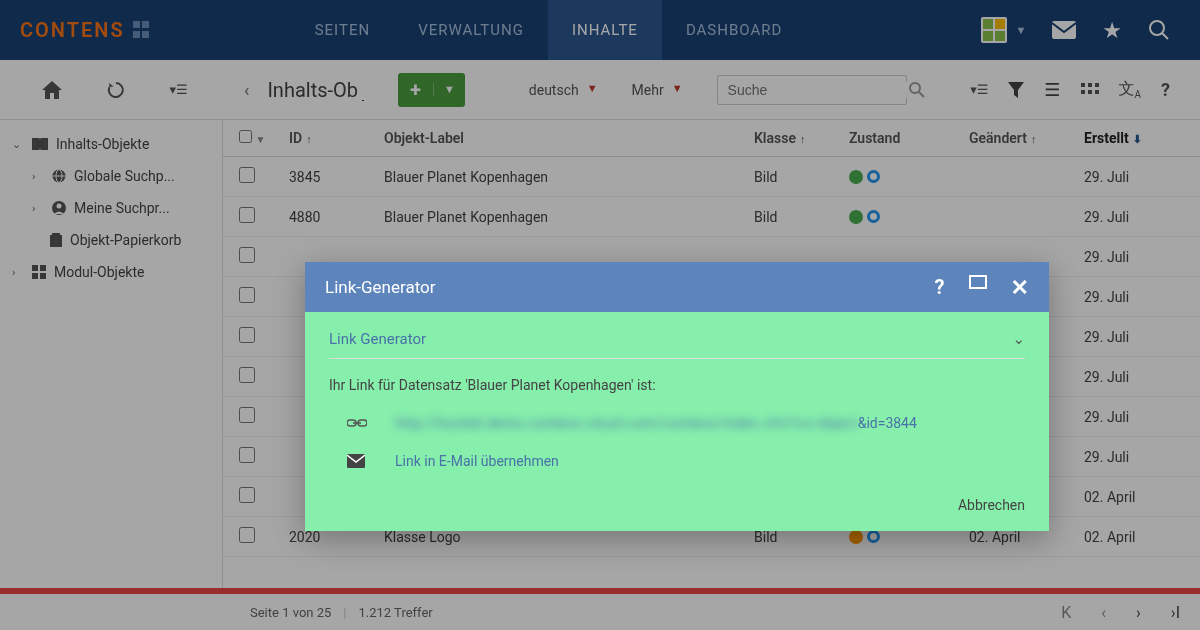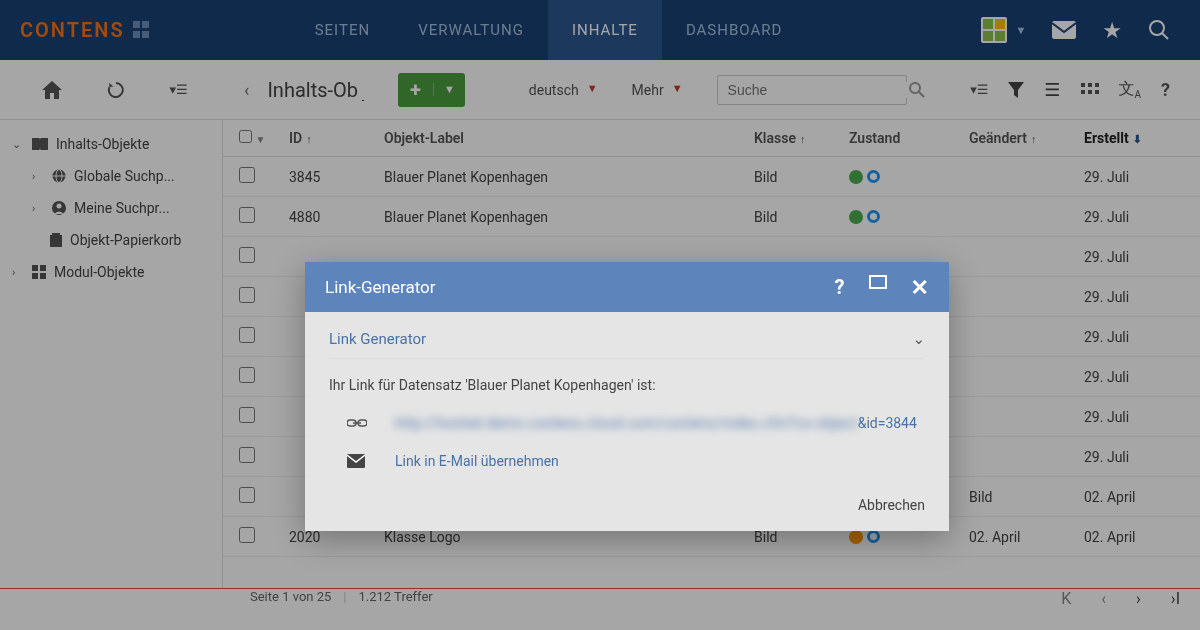--- a/index.html
+++ b/index.html
@@ -47,25 +47,25 @@
 .col-created { width: 100px; }
 .sort-ic { font-size: 11px; margin-left: 4px; }
 .table-body { overflow-y: auto; flex: 1; }
 .row { display: flex; align-items: center; padding: 10px 16px; border-bottom: 1px solid #eee; color: #444; }
 .row input[type=checkbox] { width: 16px; height: 16px; }
 .state-dots { display: flex; gap: 4px; }
 .dot { width: 14px; height: 14px; border-radius: 50%; }
 .dot.green { background: #4caf50; }
 .dot.orange { background: #ff9800; }
 .dot.blue-ring { border: 3px solid #2196f3; background: #fff; width: 13px; height: 13px; }
-.footer { height: 42px; border-top: 1px solid #ef4444; display: flex; padding: 0 20px 0 250px; font-size: 13px; color: #666; }
+.footer { height: 42px; border-top: 6px solid #ef4444; display: flex; align-items: center; padding: 0 20px 0 250px; font-size: 13px; color: #666; }
 .footer .divider { margin: 0 12px; color: #ccc; }
 .footer .pager { margin-left: auto; display: flex; gap: 30px; color: #888; font-size: 16px; }
 .overlay { position: absolute; inset: 0; background: rgba(0,0,0,0.35); z-index: 5; }
-.modal { position: absolute; left: 305px; top: 262px; width: 644px; background: #e5e5e5; z-index: 10; box-shadow: 0 8px 30px rgba(0,0,0,0.3); }
+.modal { position: absolute; left: 305px; top: 262px; width: 744px; background: #86efac; z-index: 10; box-shadow: 0 8px 30px rgba(0,0,0,0.3); }
 .modal-head { background: #5d85bc; color: #fff; height: 50px; display: flex; align-items: center; padding: 0 20px; font-size: 17px; }
 .modal-head .actions { margin-left: auto; display: flex; gap: 24px; font-size: 20px; }
 .modal-body { padding: 18px 24px 10px; }
 .section-title { color: #4a72a8; font-size: 15px; padding-bottom: 10px; border-bottom: 1px solid #ddd; display: flex; justify-content: space-between; align-items: center; }
 .desc { margin-top: 18px; color: #444; }
 .link-row { display: flex; align-items: center; gap: 28px; margin-top: 22px; padding-left: 18px; }
 .link-ic { color: #555; font-size: 16px; width: 20px; }
 .link-text { color: #4a72a8; }
 .blurred { filter: blur(4px); color: #4a72a8; letter-spacing: 0.5px; }
 .modal-footer { padding: 18px 24px; text-align: right; color: #444; }

